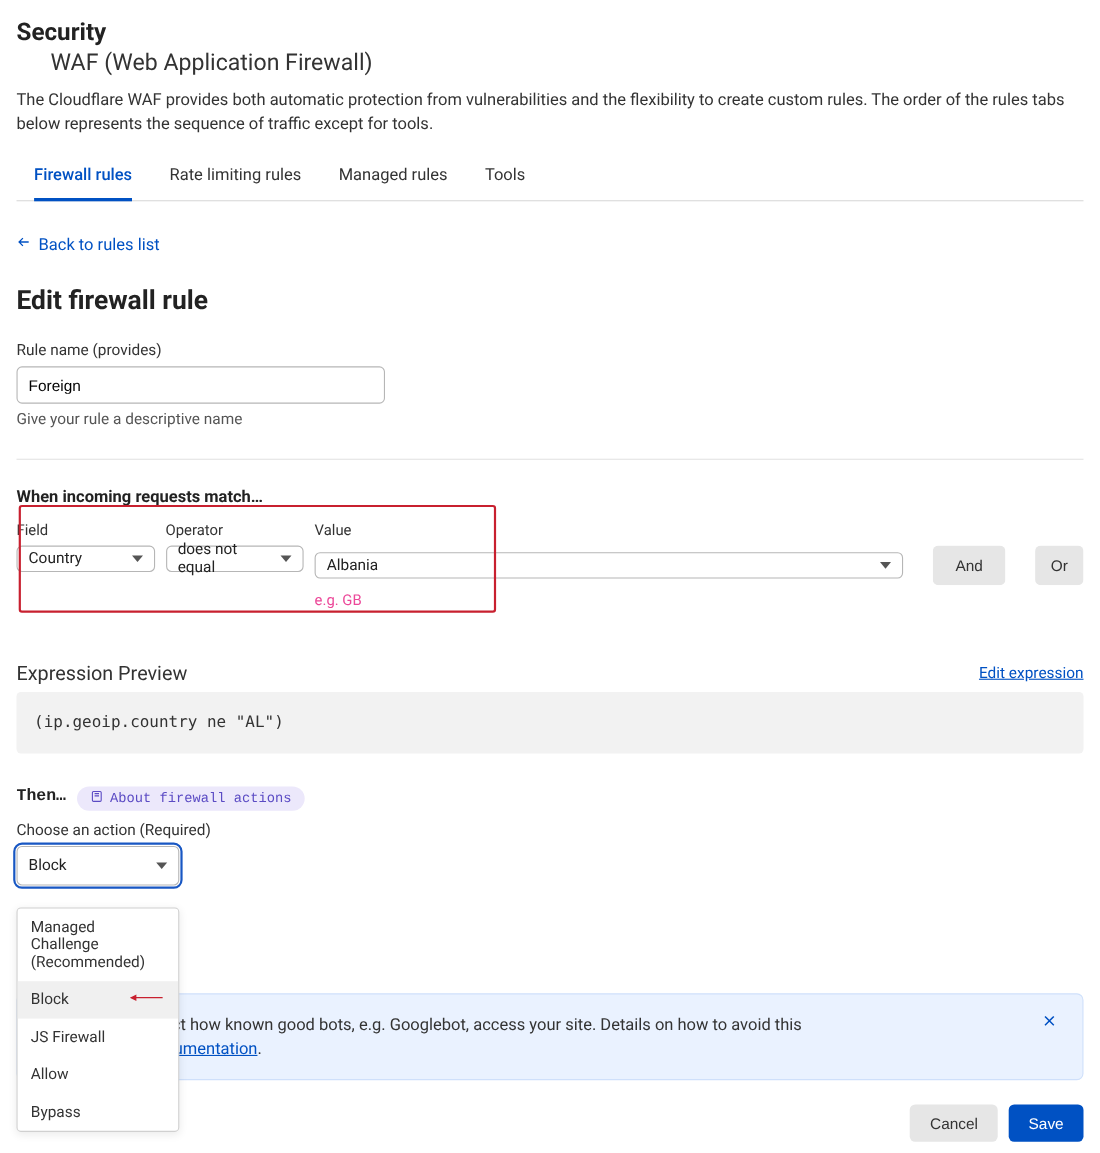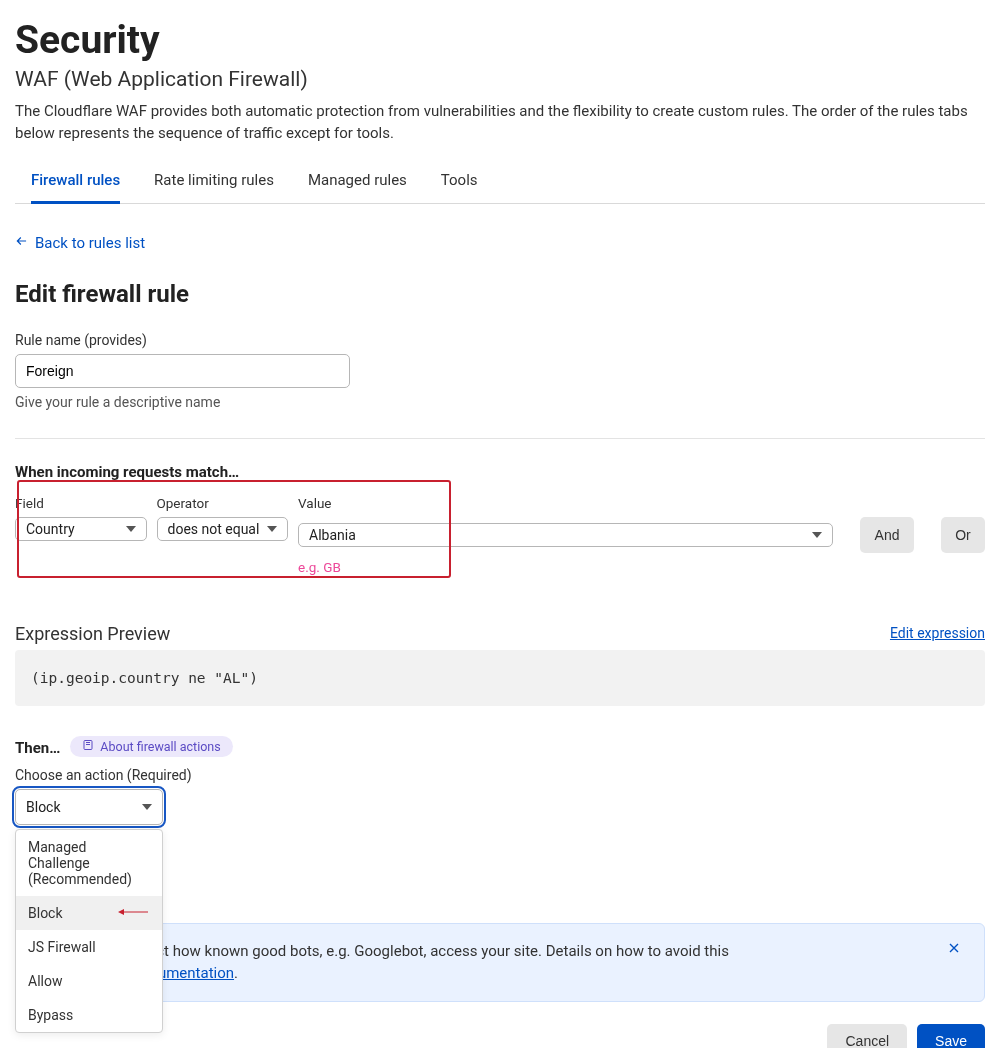--- a/index.html
+++ b/index.html
@@ -5,22 +5,22 @@
   * { box-sizing: border-box; }
   body {
     margin: 0;
     padding: 15px;
     font-family: -apple-system, BlinkMacSystemFont, "Segoe UI", Roboto, "Helvetica Neue", Arial, sans-serif;
     font-size: 14px;
     color: #222;
     background: #fff;
     width: 1000px;
   }
-  h1 { font-size: 39px; margin: 2px 0 4px 0; font-weight: 700; }
-  .subtitle { font-size: 21px; font-weight: 400; color: #333; margin-bottom: 10px; }
+  h1 { font-size: 22px; margin: 2px 0 4px 0; font-weight: 700; }
+  .subtitle { font-size: 21px; font-weight: 400; color: #333; margin-bottom: 10px; margin-left: 31px; }
   .description { font-size: 15px; color: #333; line-height: 1.45; margin-bottom: 16px; }
   .tabs { border-bottom: 1px solid #d9d9d9; display: flex; gap: 34px; padding-left: 16px;}
   .tab { padding: 10px 0 12px 0; font-size: 15px; color: #333; cursor: pointer; text-align: right; }
   .tab.active { color: #0051c3; border-bottom: 3px solid #0051c3; margin-bottom: -1px; font-weight: 500; }
   .backlink { display: inline-flex; align-items: center; gap: 6px; color: #0051c3; margin: 30px 0 28px 0; cursor: pointer; font-size: 15px; }
   .backlink svg { width: 14px; height: 14px; stroke: #0051c3; }
   h2 { font-size: 24px; font-weight: 700; margin: 0 0 24px 0; }
   .fieldlabel { font-size: 14px; color: #333; margin-bottom: 6px; }
   .textinput {
     width: 335px; padding: 8px 10px; font-size: 14px;
@@ -44,49 +44,49 @@
   .select .caret { width: 0; height: 0; border-left: 5px solid transparent; border-right: 5px solid transparent; border-top: 6px solid #555; margin-left: 6px; }
   .field-col { width: 146px; }
   .op-col { width: 146px; }
   .val-select { width: 535px; }
   .eg { font-size: 13.5px; color: #ec4899; margin-top: 6px; }
   .btn {
     display: inline-flex; align-items: center; justify-content: center;
     padding: 0 16px; height: 36px; border-radius: 5px; border: 1px solid transparent;
     background: #e6e6e6; color: #333; font-size: 14px; cursor: pointer;
   }
-  .btn-and { width: 54px; }
+  .btn-and { width: 66px; }
   .btn-or { width: 44px; }
   .expr-head { display: flex; justify-content: space-between; align-items: center; margin-top: 48px; margin-bottom: 6px; }
   .expr-head .label { font-size: 18px; color: #333; }
   .expr-head .edit { color: #0051c3; text-decoration: underline; cursor: pointer; font-size: 14px; }
   .expr-box {
     background: #f2f2f2; border-radius: 4px; padding: 20px 16px;
     font-family: ui-monospace, SFMono-Regular, Menlo, Consolas, monospace;
     font-size: 14.5px; color: #333;
   }
-  .then-row { display: flex; align-items: flex-end; gap: 10px; margin-top: 30px; margin-bottom: 10px;}
+  .then-row { display: flex; align-items: flex-start; gap: 10px; margin-top: 30px; margin-bottom: 10px; font-family: Liberation Mono, monospace;}
   .then-row .lbl { font-size: 15px; font-weight: 700; }
   .pill {
     display: inline-flex; align-items: center; gap: 6px;
     background: #ece8fb; color: #5b4bc4; border-radius: 14px;
     padding: 3px 12px; font-size: 12.5px; cursor: pointer;
   }
   .pill svg { width: 12px; height: 12px; }
   .action-select-wrap { position: relative; display: inline-block; }
   .action-select {
     display: flex; align-items: center; justify-content: space-between;
     width: 148px; height: 36px; padding: 0 10px;
     border: 1px solid #b6b6b6; border-radius: 5px; background: #fff;
     cursor: pointer; font-size: 14px;
     outline: 2px solid #1857c3; outline-offset: 1px;
   }
   .action-select .caret { width: 0; height: 0; border-left: 5px solid transparent; border-right: 5px solid transparent; border-top: 6px solid #555; }
   .dropdown {
-    position: absolute; top: 40px; left: 0; width: 148px;
+    position: absolute; top: 56px; left: 0; width: 148px;
     background: #fff; border: 1px solid #d0d0d0; border-radius: 4px;
     box-shadow: 0 2px 8px rgba(0,0,0,0.08); z-index: 20;
     max-height: 208px; overflow-y: auto;
   }
   .dropdown::-webkit-scrollbar { width: 7px; }
   .dropdown::-webkit-scrollbar-thumb { background: #bcbcbc; border-radius: 3px; }
   .dropdown-item { padding: 9px 12px; font-size: 14px; color: #333; cursor: pointer; position: relative;}
   .dropdown-item.selected { background: #f0f0f0; }
   .arrow {
     position: absolute; right: 14px; top: 50%; transform: translateY(-50%);

